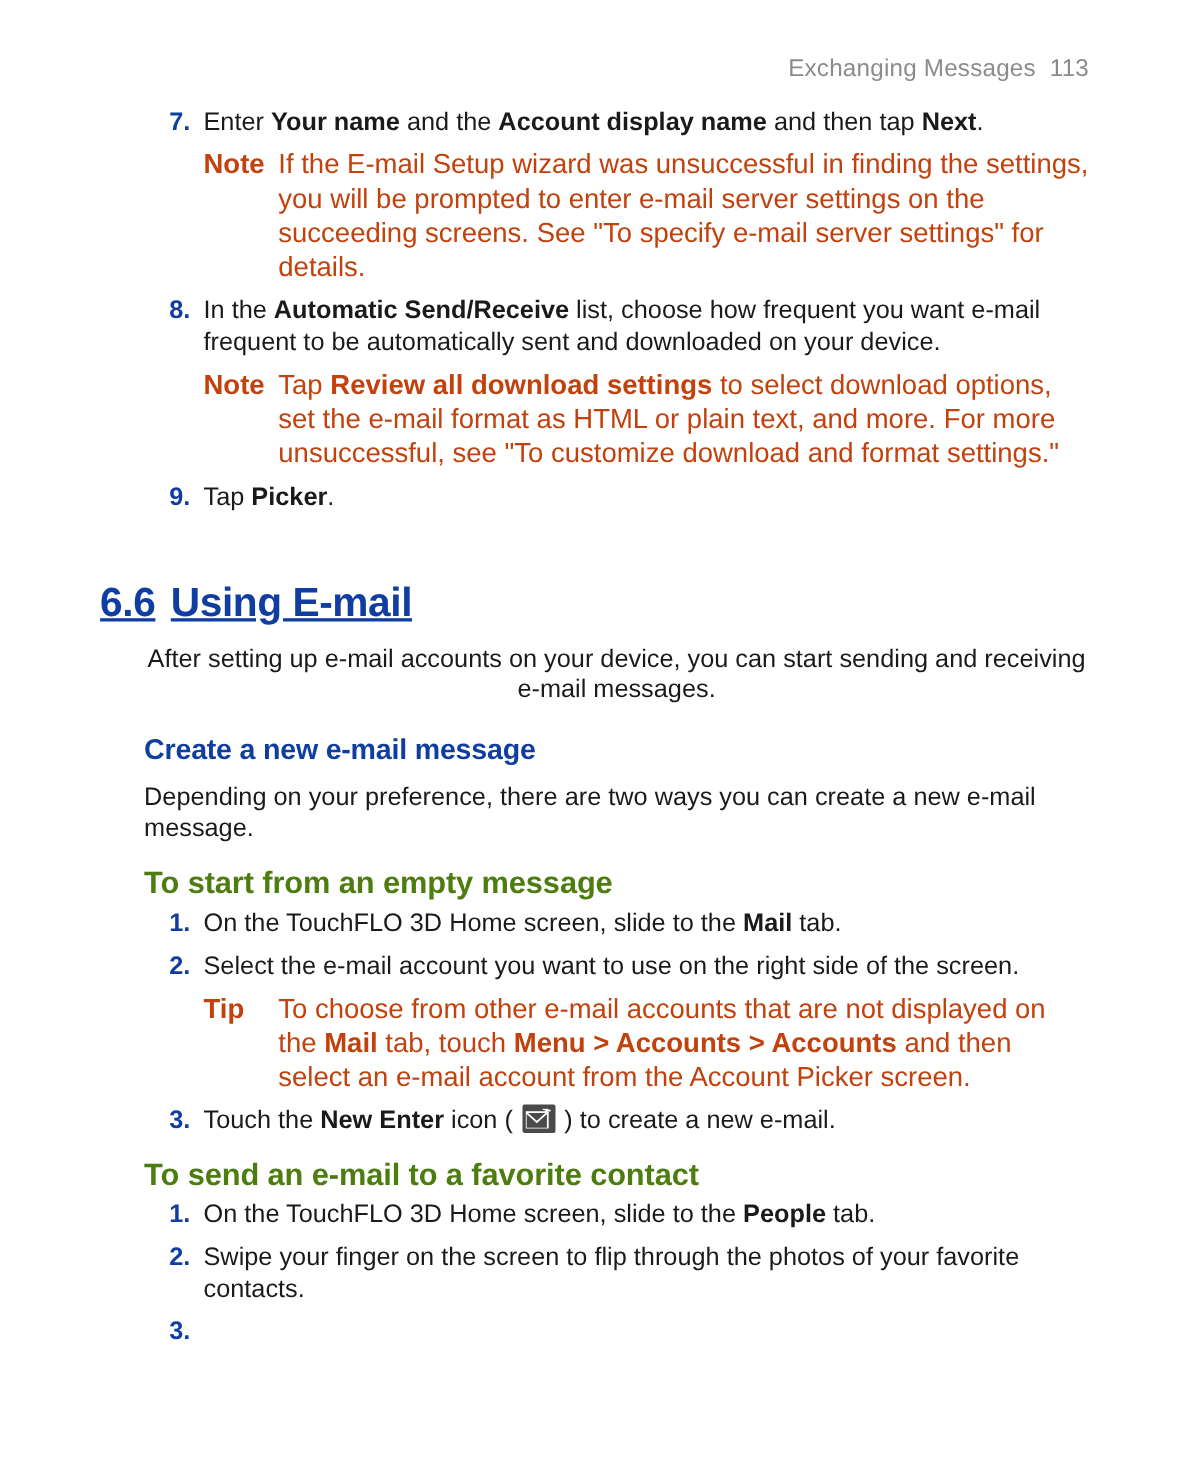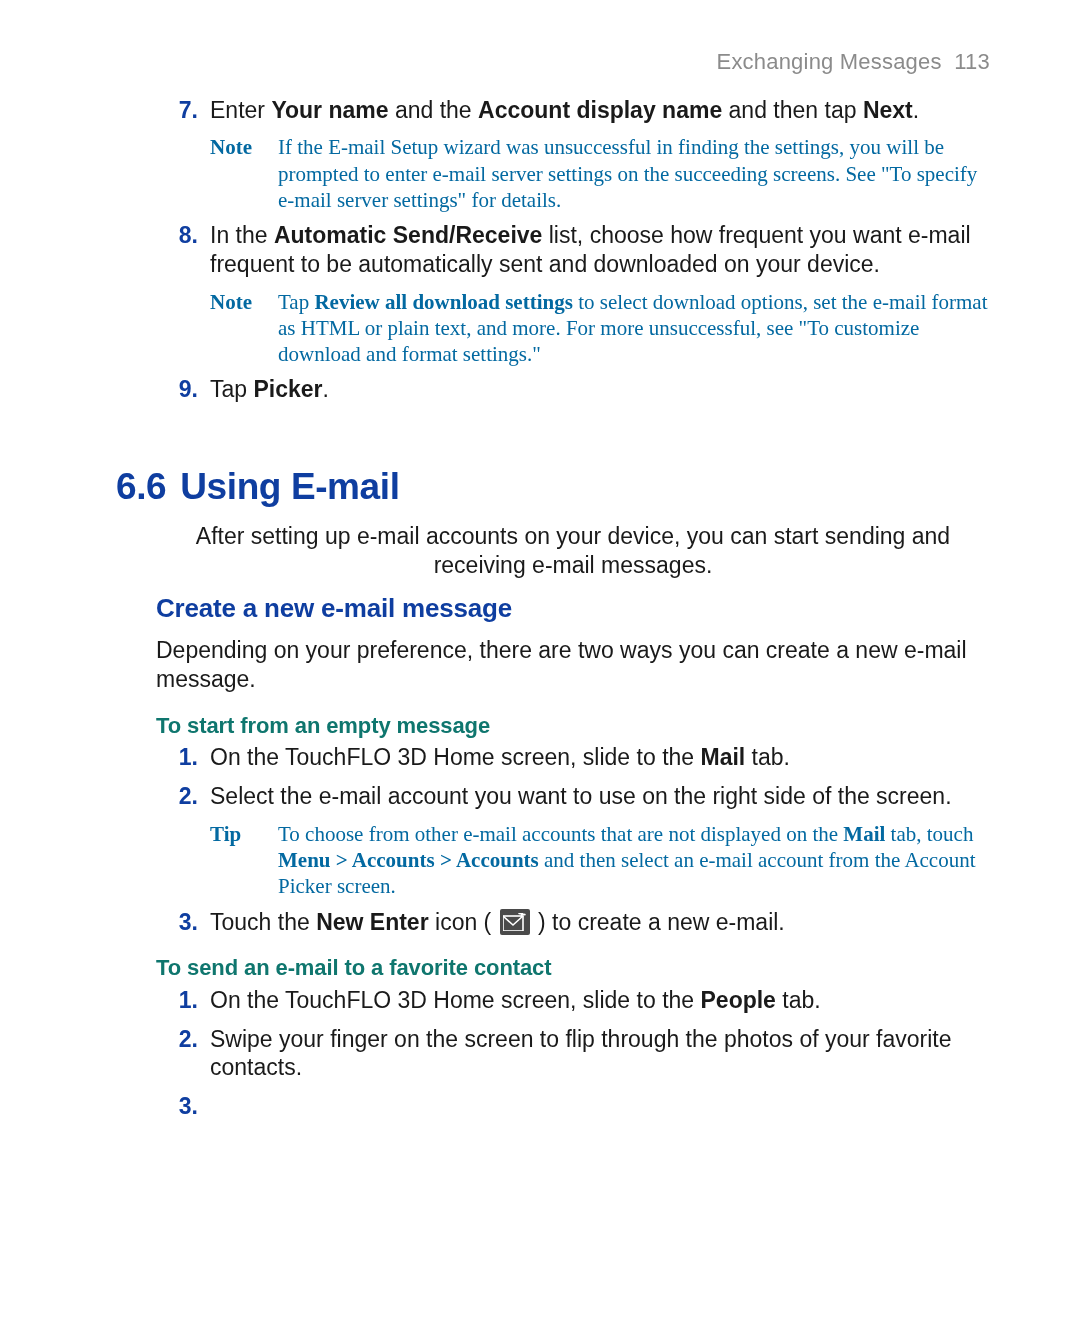--- a/index.html
+++ b/index.html
@@ -8,21 +8,21 @@
     background: #ffffff;
     font-family: "Myriad Pro", "Segoe UI", "Helvetica Neue", Arial, sans-serif;
     color: #1a1a1a;
     font-size: 23px;
     line-height: 1.25;
   }
   .page {
     width: 1080px;
     min-height: 1327px;
     box-sizing: border-box;
-    padding: 48px 90px 60px 116px;
+    padding: 48px 90px 60px 91px;
     position: relative;
   }
   .running-head {
     color: #8b8b8b;
     font-size: 22px;
     text-align: right;
     letter-spacing: 0.2px;
     margin-bottom: 20px;
   }
   .list-item {
@@ -39,63 +39,63 @@
     box-sizing: border-box;
   }
   .list-body {
     flex: 1 1 auto;
   }
   .bold { font-weight: 700; }
   .note-block {
     display: flex;
     margin-top: 6px;
     margin-bottom: 8px;
-    color: #0369a1;
-    font-size: 21px;
+    color: #c2410c;
+    font-size: 25px;
     line-height: 1.25;
-    font-family: Liberation Serif, serif;
   }
   .note-block .note-label {
     font-weight: 700;
     width: 68px;
     flex: 0 0 68px;
     margin-left: 0;
   }
   .note-indent {
     margin-left: 94px; 
   }
   .note-body {
     flex: 1 1 auto;
   }
   h2.section {
     color: #0f3ea0;
     font-weight: 700;
     font-size: 37px;
     margin: 60px 0 12px 0;
     letter-spacing: -0.4px;
+    text-decoration: underline;
   }
   .section-num { margin-right: 14px; }
   .para {
     margin: 0 0 10px 40px;
     text-align: center;
   }
   h3.sub {
     color: #0f3ea0;
     font-weight: 700;
     font-size: 26px;
-    margin: 12px 0 2px 40px;
+    margin: 24px 0 2px 40px;
     letter-spacing: -0.2px;
   }
   .sub-para {
     margin: 12px 0 8px 40px;
   }
   h4.subsub {
-    color: #0f766e;
-    font-weight: 700;
-    font-size: 22px;
+    color: #4d7c0f;
+    font-weight: 700;
+    font-size: 28px;
     margin: 18px 0 4px 40px;
     letter-spacing: -0.1px;
   }
   .icon-mail {
     display: inline-block;
     width: 30px;
     height: 26px;
     background: #4a4a4a;
     vertical-align: -5px;
     position: relative;

